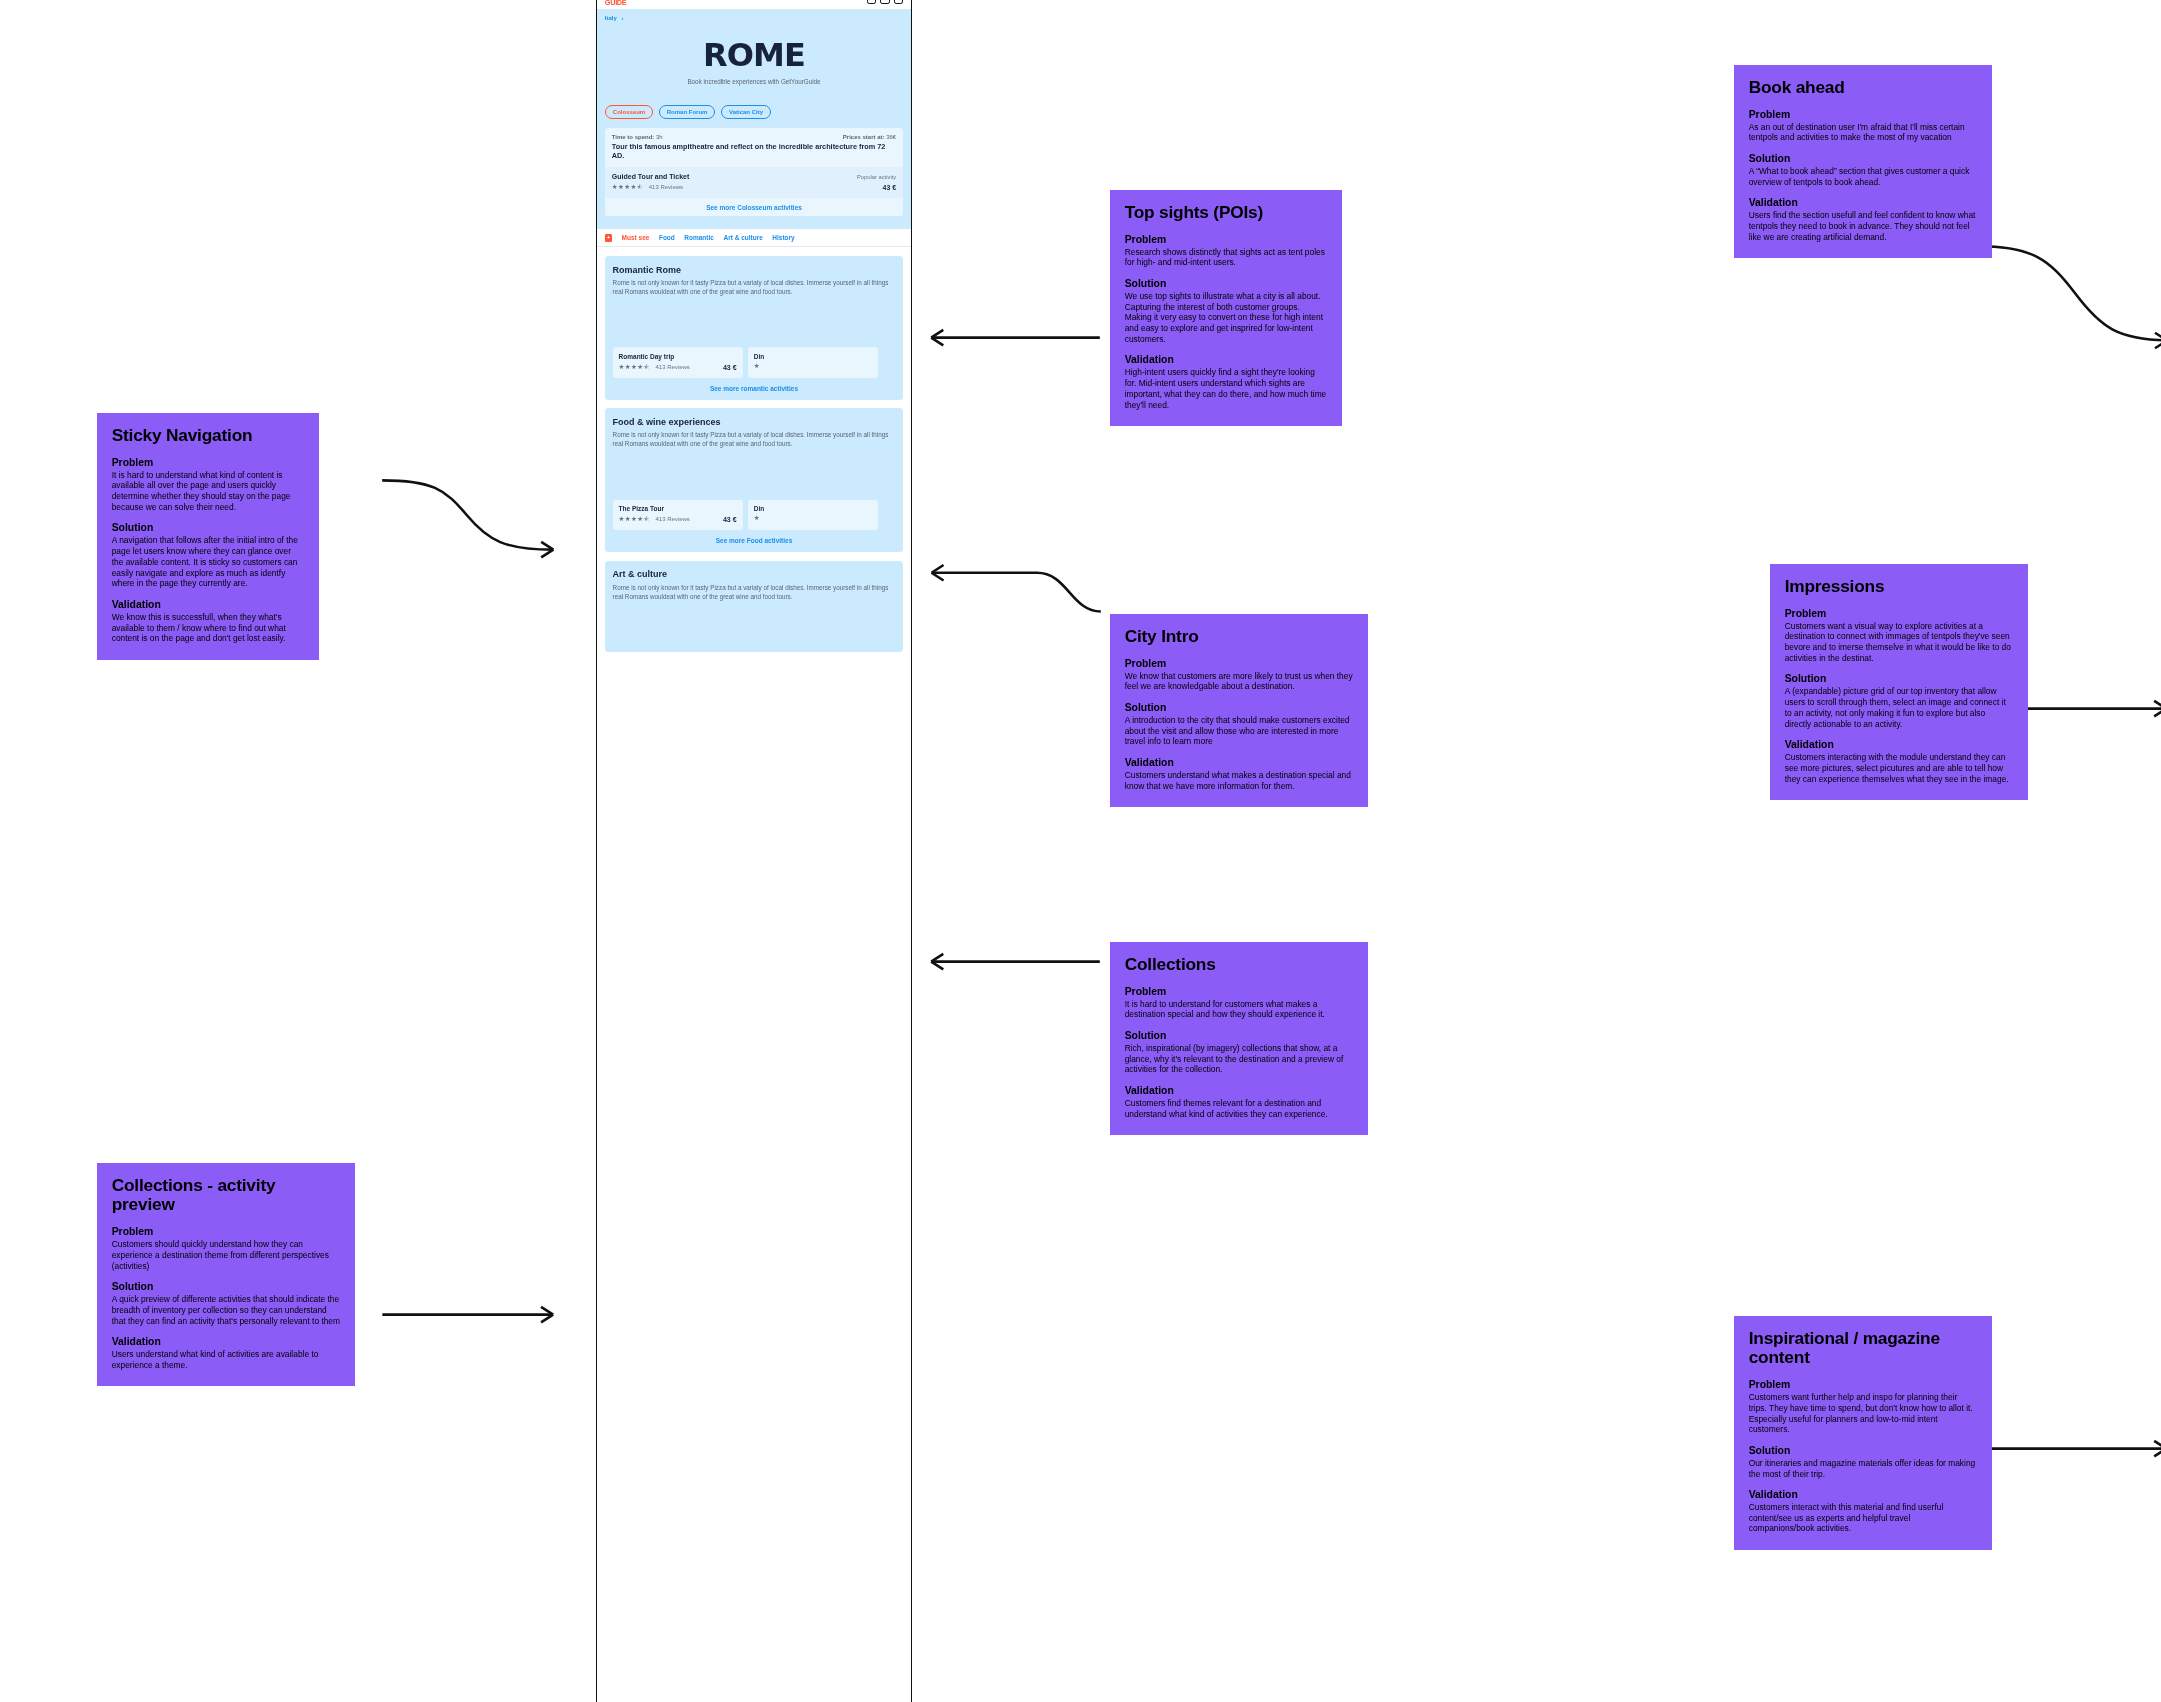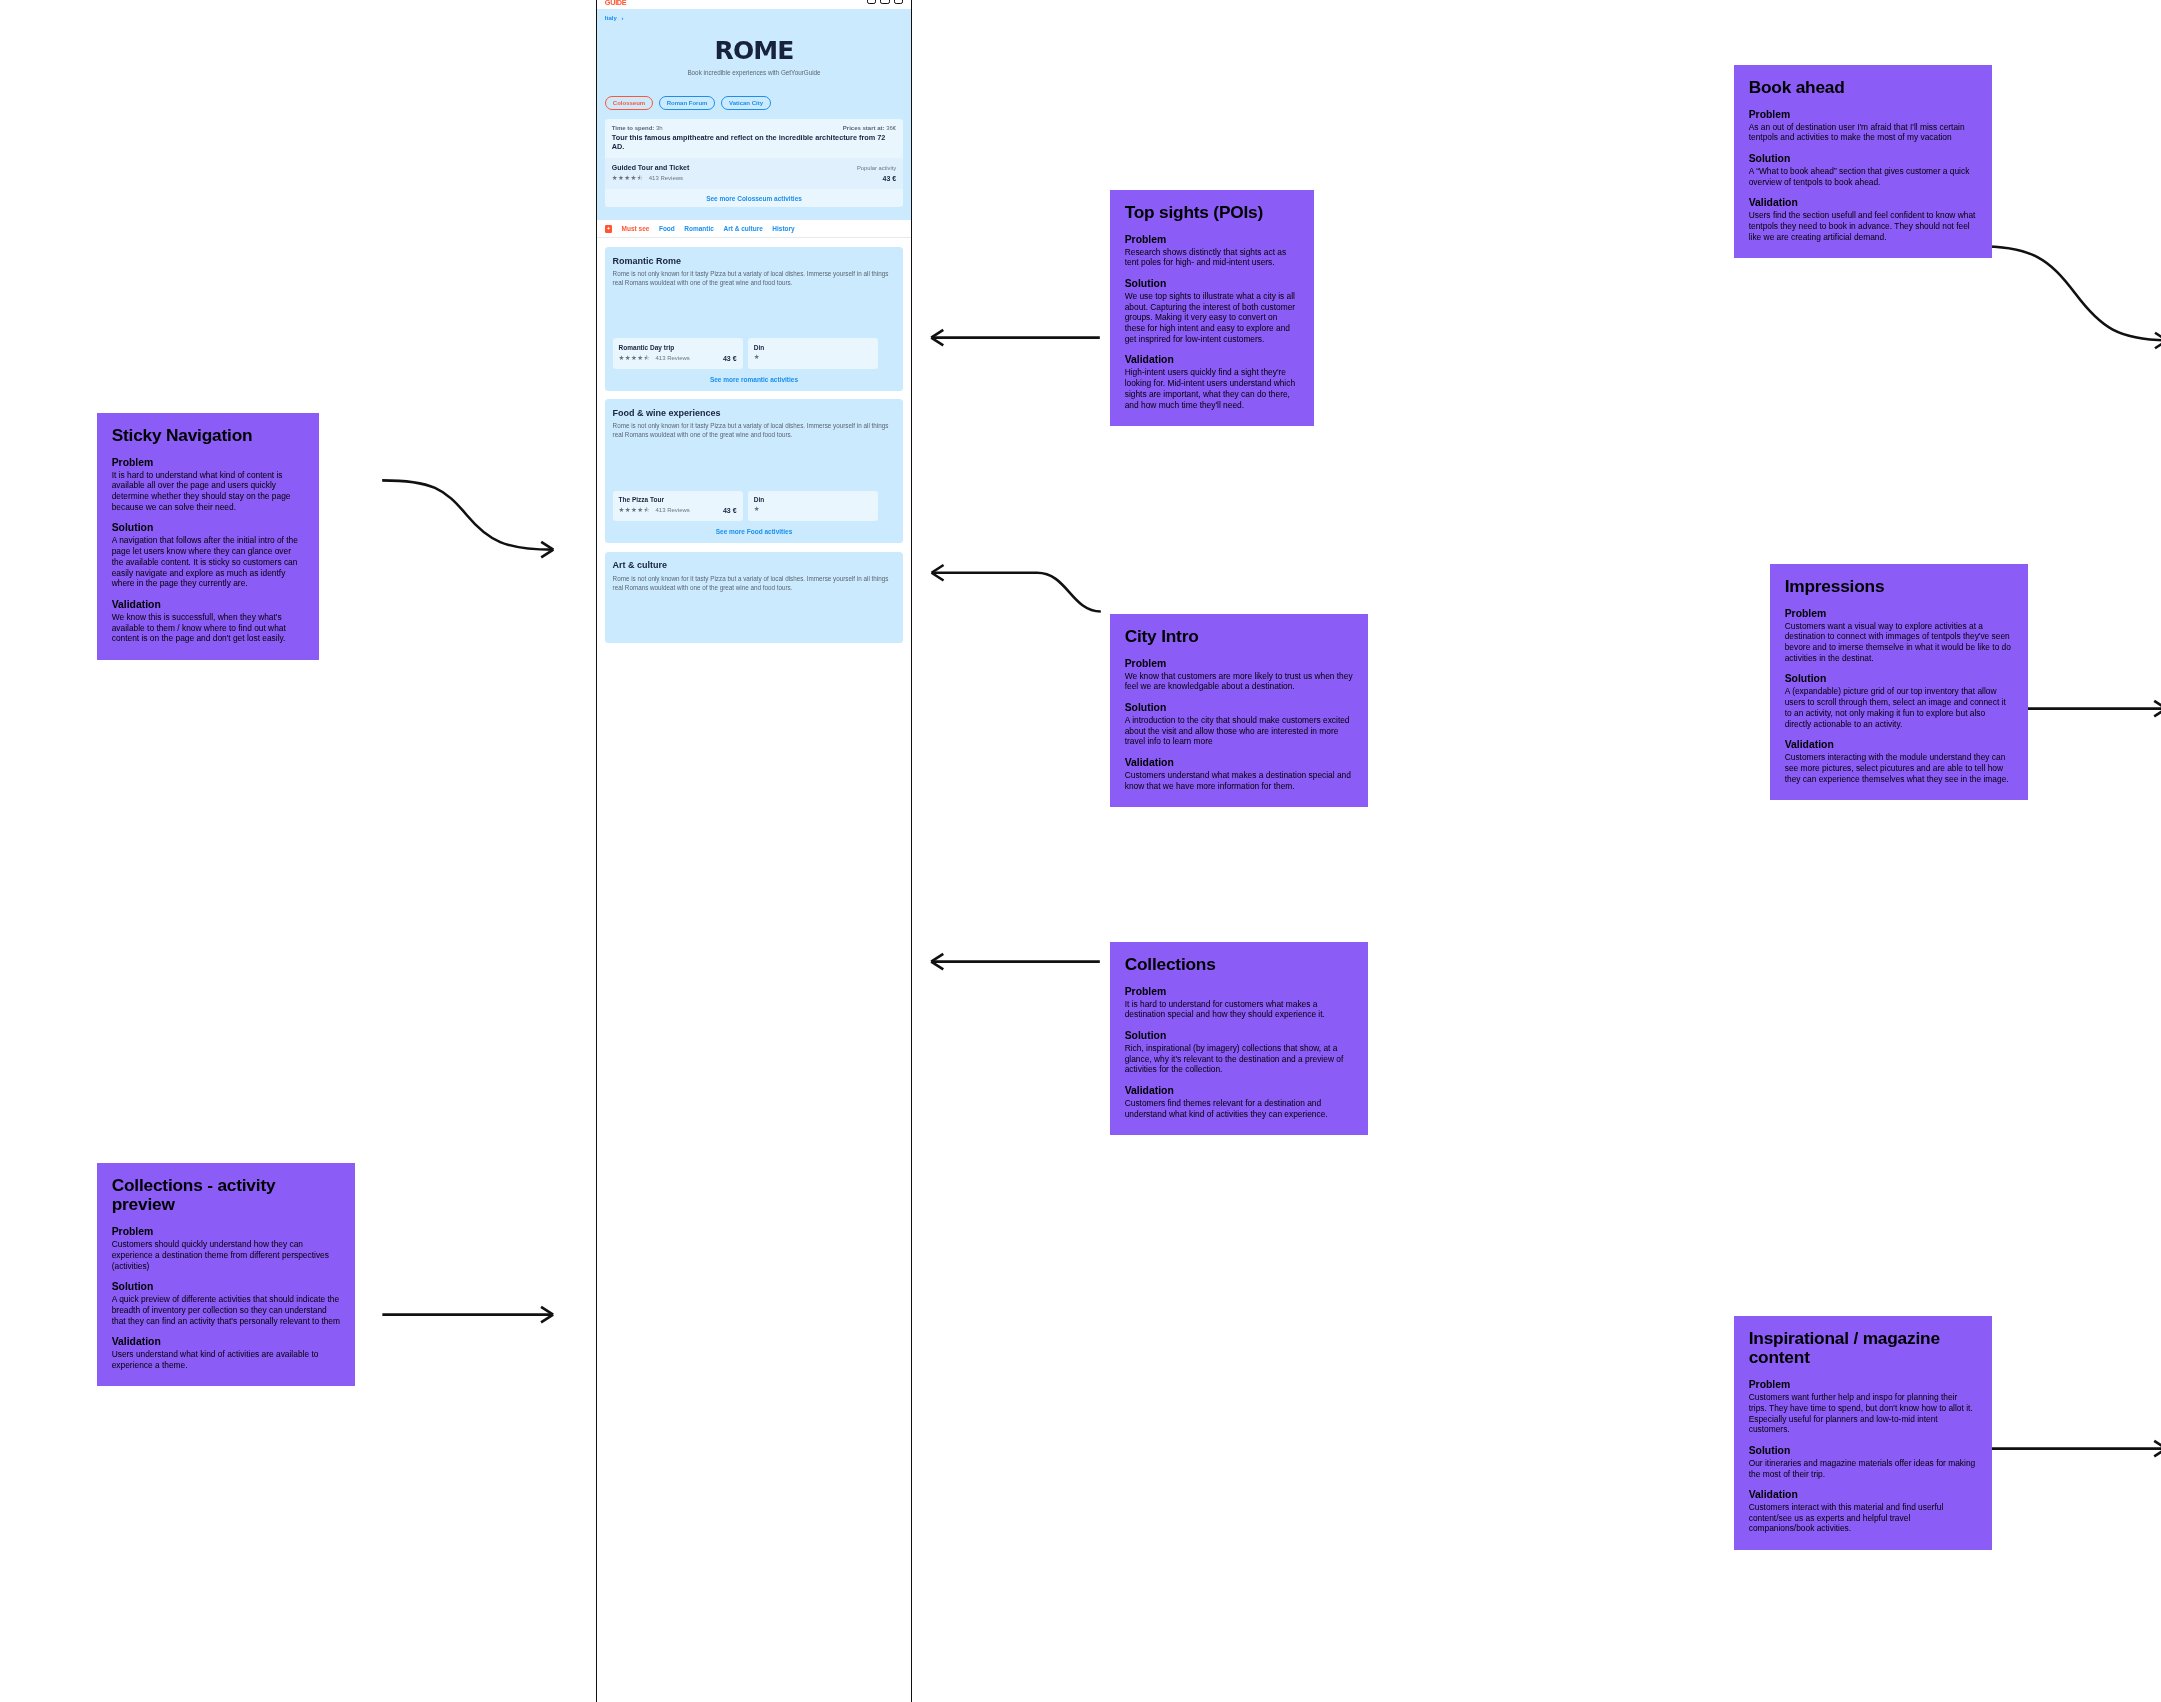--- a/index.html
+++ b/index.html
@@ -30,21 +30,21 @@
   .logo { color:#FF5533; font-weight:bold; font-size:7.3px; line-height:0.86;
           letter-spacing:-0.3px; }
   .hd-icons { display:flex; gap:3.9px; }
   .hd-icons i { display:block; width:9.5px; height:7.3px; border:1.1px solid #111;
                 border-radius:2.2px; }
 
   
   .hero { background:#CCEAFD; padding:6px 7.8px 13px; }
   .crumb { font-size:6px; color:#1A8FEF; font-weight:bold; }
   .crumb .chev { margin-left:3px; }
-  .romelogo { text-align:center; font-size:25px; font-weight:bold; color:#17233D;
+  .romelogo { text-align:center; font-size:32px; font-weight:bold; color:#17233D;
               letter-spacing:-0.9px; margin:14.7px 0 3.9px; font-family:"DejaVu Sans", sans-serif; }
   .herosub { text-align:center; font-size:6.3px; color:#5b6573; margin-bottom:20px; }
   .poichips { display:flex; gap:5.6px; margin-bottom:8.6px; }
   .chip { border:0.9px solid #1A8FEF; color:#1A8FEF; border-radius:13px;
           padding:3px 7px; font-size:6px; font-weight:bold; white-space:nowrap;
           background:transparent; }
   .chip.active { border-color:#FF5533; color:#FF5533; }
 
   .poicard { background:#EAF6FE; border-radius:3.5px; overflow:hidden; }
   .poimeta { display:flex; justify-content:space-between; padding:6px 7px 0;
@@ -163,21 +163,21 @@
   <div class="note" style="left:97px;top:1163px;width:258px;">
     <h2>Collections - activity preview</h2>
     <h3>Problem</h3>
     <p>Customers should quickly understand how they can experience a destination theme from different perspectives (activities)</p>
     <h3>Solution</h3>
     <p>A quick preview of differente activities that should indicate the breadth of inventory per collection so they can understand that they can find an activity that's personally relevant to them</p>
     <h3>Validation</h3>
     <p>Users understand what kind of activities are available to experience a theme.</p>
   </div>
 
-  <div class="note" style="left:1110px;top:190px;width:204px;">
+  <div class="note" style="left:1110px;top:190px;width:232px;">
     <h2>Top sights (POIs)</h2>
     <h3>Problem</h3>
     <p>Research shows distinctly that sights act as tent poles for high- and mid-intent users.</p>
     <h3>Solution</h3>
     <p>We use top sights to illustrate what a city is all about. Capturing the interest of both customer groups. Making it very easy to convert on these for high intent and easy to explore and get insprired for low-intent customers.</p>
     <h3>Validation</h3>
     <p>High-intent users quickly find a sight they're looking for. Mid-intent users understand which sights are important, what they can do there, and how much time they'll need.</p>
   </div>
 
   <div class="note" style="left:1110px;top:614px;width:258px;">

